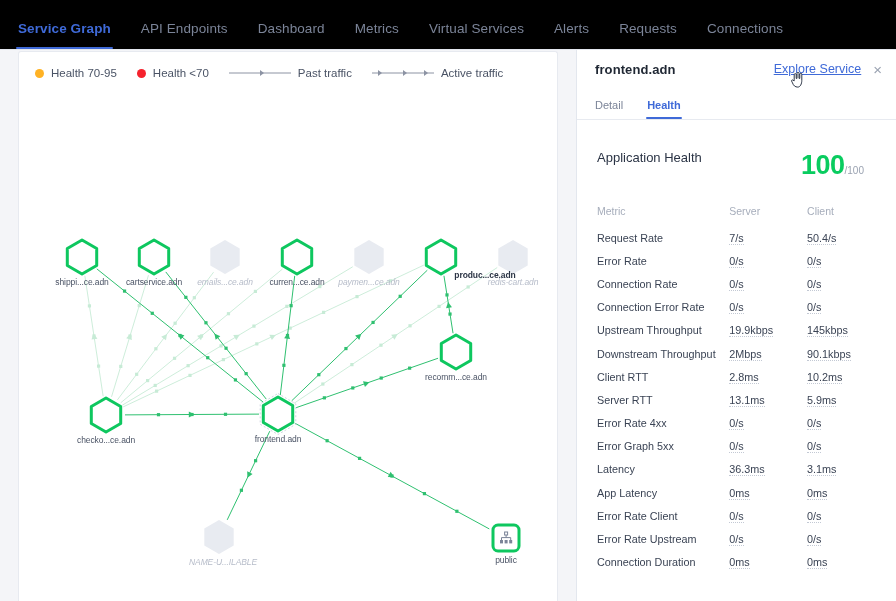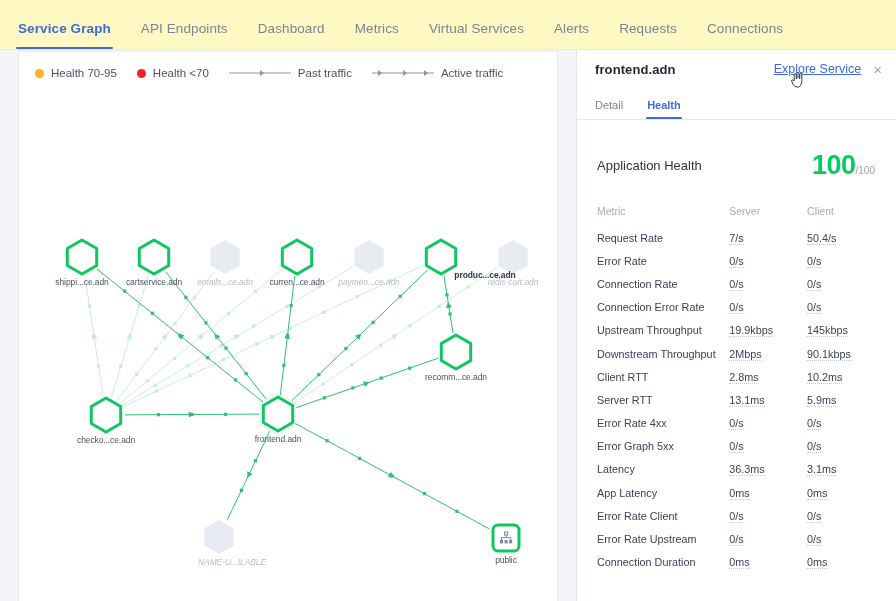--- a/index.html
+++ b/index.html
@@ -7,21 +7,21 @@
     width: 896px; height: 601px;
     font-family: "Liberation Sans", sans-serif;
     background: #ffffff;
     overflow: hidden;
   }
   #app { position: relative; width: 896px; height: 601px; background:#ffffff; }
 
   
   .topnav {
     position: absolute; left:0; top:0; width:896px; height:50px;
-    background:#fef9c3;
+    background:#000000;
     border-bottom:1px solid #e3e7ee;
     display:flex; align-items:flex-end;
     padding-left:18px;
   }
   .tab {
     position: relative;
     font-size: 13.5px;
     color:#7b8498;
     padding: 0 0 13px 0;
     margin-right: 30px;
@@ -97,22 +97,22 @@
     position:relative; font-size:11px; color:#7b8498;
     padding-bottom:8px; margin-right:24px; cursor:pointer;
   }
   .ptab.active { color:#3f6ad8; font-weight:bold; }
   .ptab.active::after {
     content:""; position:absolute; left:-1px; right:-1px; bottom:0; height:2.5px;
     background:#3f6ad8; border-radius:2px;
   }
 
   .health-row {
-    display:flex; align-items:center; justify-content:space-between;
-    padding: 30px 21px 0 20px;
+    display:flex; align-items:flex-start; justify-content:space-between;
+    padding: 30px 32px 0 20px;
   }
   .health-label { font-size:13px; color:#2b3445; }
   .health-score { font-size:27px; font-weight:bold; color:#09cc5f; letter-spacing:-.5px; }
   .health-max { font-size:10px; color:#9aa2b1; font-weight:normal; }
 
   table.metrics {
     width:100%; border-collapse:collapse; margin-top:24px;
     table-layout:fixed;
   }
   table.metrics th {
@@ -336,21 +336,21 @@
           <div class="node-label" style="left: 63px; top: 183px;">shippi...ce.adn</div>
           <div class="node-label" style="left: 135px; top: 183px;">cartservice.adn</div>
           <div class="node-label dim" style="left: 206px; top: 183px;">emails...ce.adn</div>
           <div class="node-label" style="left: 278px; top: 183px;">curren...ce.adn</div>
           <div class="node-label dim" style="left: 350px; top: 183px; text-align: right;">paymen...ce.adn</div>
           <div class="node-label bold" style="left: 422px; top: 176px; margin-left: 44px;">produc...ce.adn</div>
           <div class="node-label dim" style="left: 494px; top: 183px;">redis-cart.adn</div>
           <div class="node-label" style="left: 437px; top: 278px;">recomm...ce.adn</div>
           <div class="node-label" style="left: 87px; top: 341px;">checko...ce.adn</div>
           <div class="node-label" style="left: 259px; top: 340px;">frontend.adn</div>
-          <div class="node-label dim" style="left: 213px; top: 463px;">NAME-U...ILABLE</div>
+          <div class="node-label dim" style="left: 204px; top: 463px;">NAME-U...ILABLE</div>
           <div class="node-label" style="left: 487px; top: 461px;">public</div>
         </div>
     </div>
   </div>
 
   <div class="panel">
     <div class="panel-head">
       <div class="panel-title">frontend.adn</div>
       <div class="panel-actions">
         <span class="explore-link">Explore Service</span>

